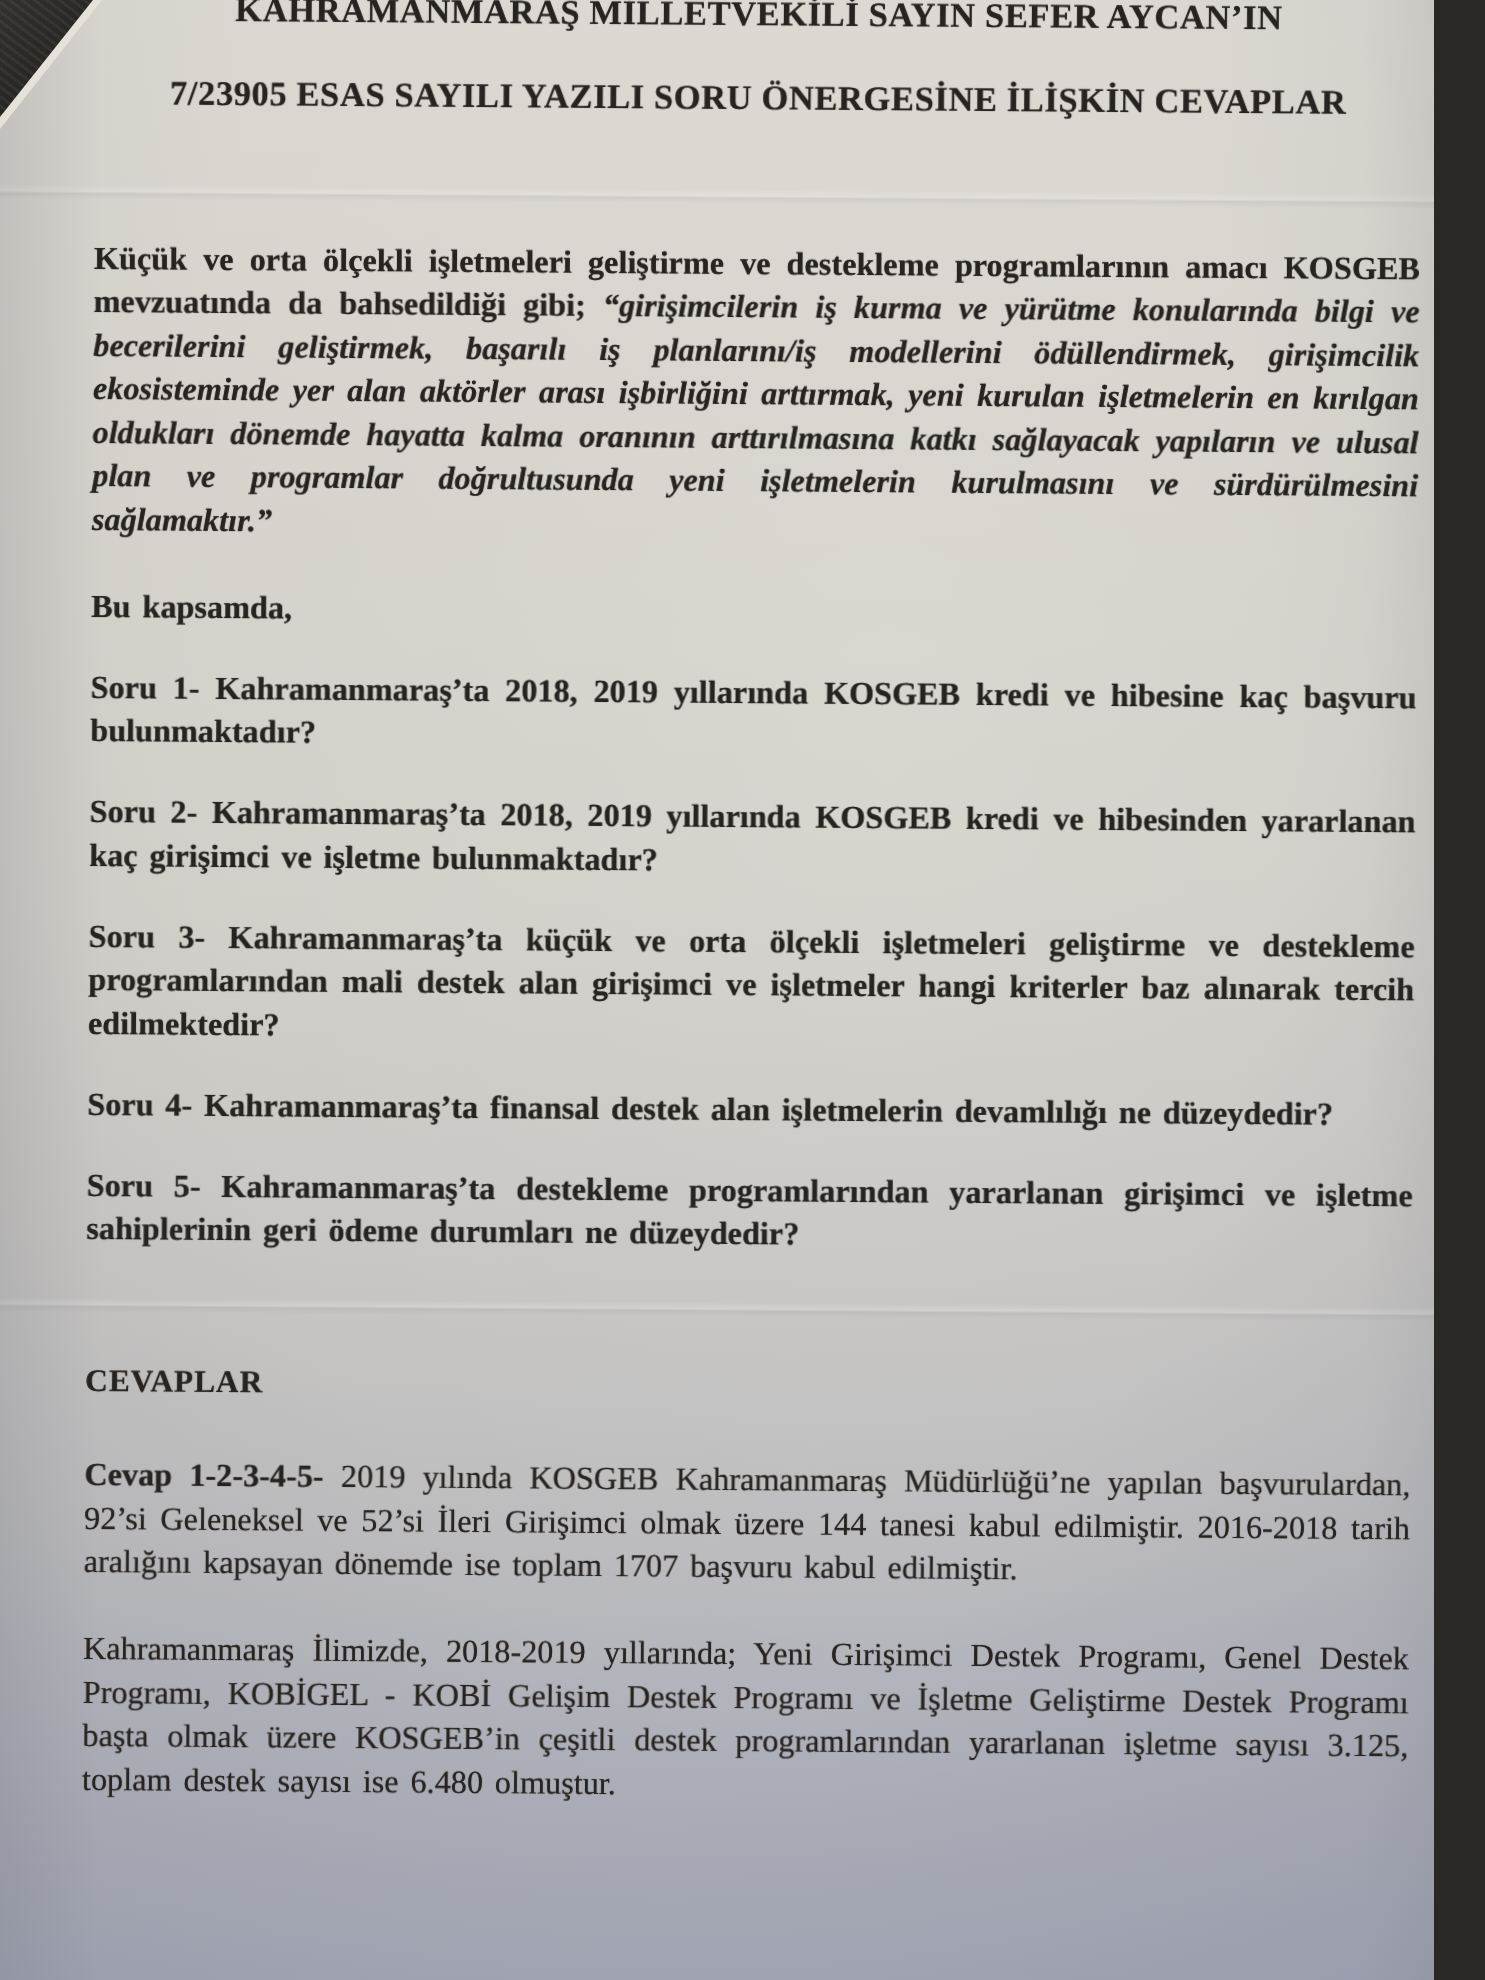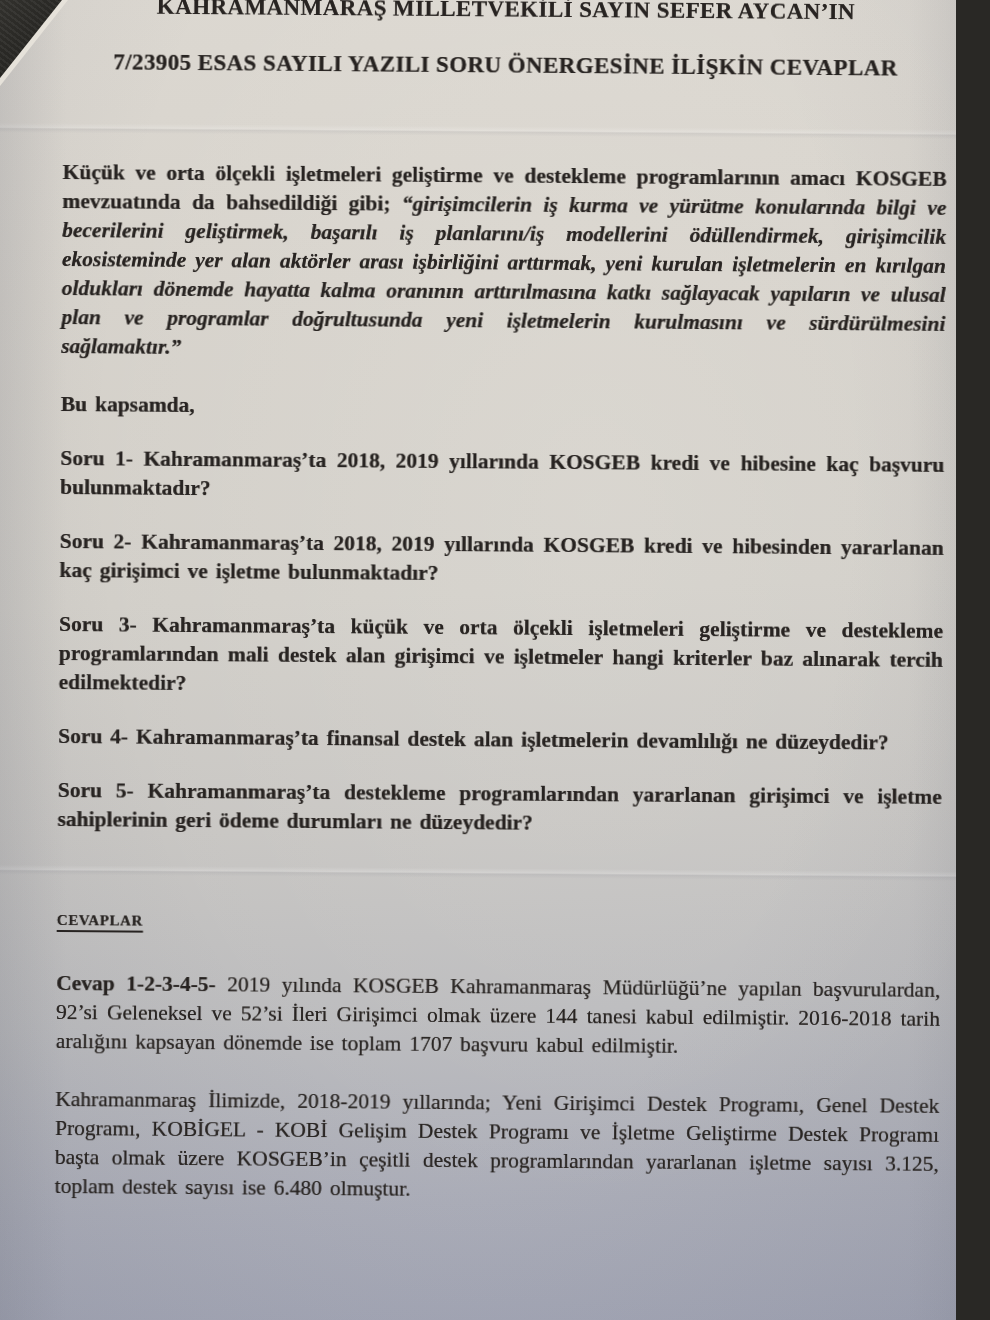--- a/index.html
+++ b/index.html
@@ -93,23 +93,22 @@
     word-spacing: 2.5px;
   }
   .bold { font-weight: bold; }
   .intro-paragraph { margin-top: 82px; font-weight: bold; }
   .intro-quote { font-style: italic; }
   .scope-line { margin-top: 29px; font-weight: bold; }
   .question-paragraph { margin-top: 25px; font-weight: bold; }
   .answers-heading {
     margin-top: 72px;
     font-weight: bold;
-    font-size: 15px;
+    font-size: 21px;
     letter-spacing: 0.6px;
-    text-decoration: underline;
     text-decoration-thickness: 2px;
     text-underline-offset: 5px;
     width: max-content;
   }
   .answer-paragraph { margin-top: 34px; }
   .closing-paragraph { margin-top: 29px; }
 </style>
 </head>
 <body>
 

